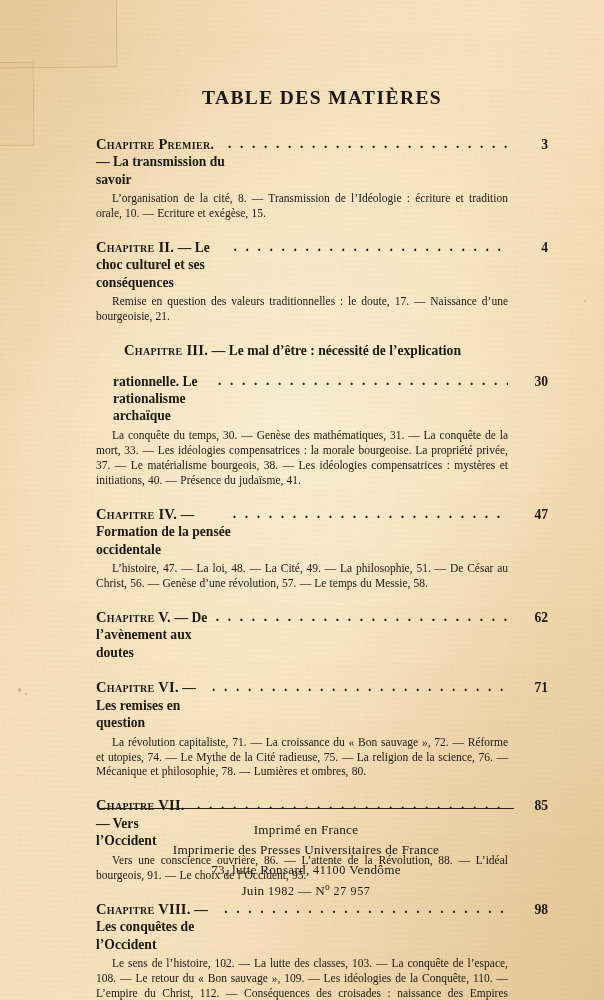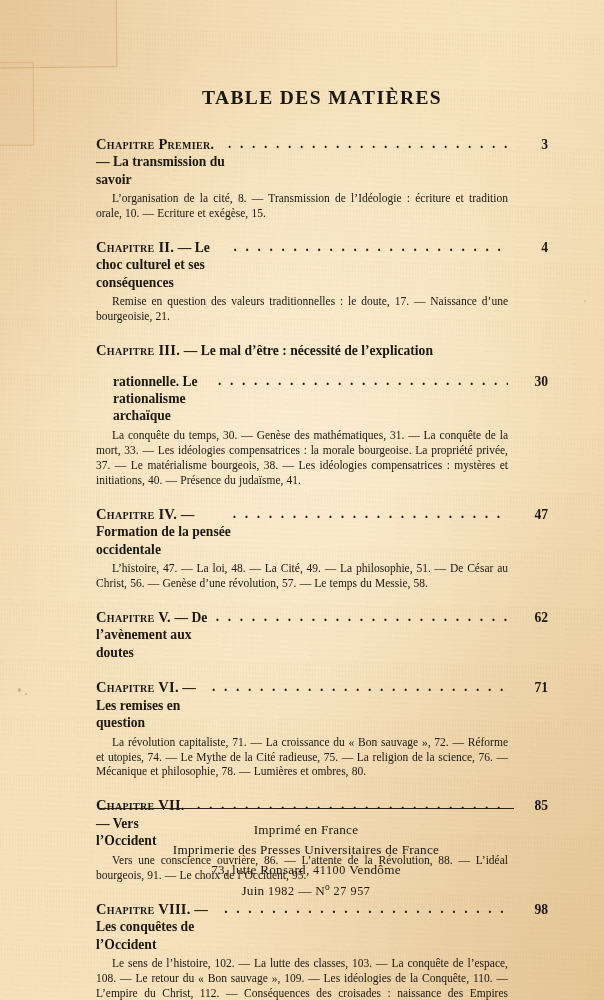--- a/index.html
+++ b/index.html
@@ -107,21 +107,21 @@
   .pageno {
     flex: 0 0 auto;
     width: 38px;
     text-align: right;
     font-weight: 700;
     font-size: 13.6px;
   }
 
   
   .chap-head.two-line { display: block; }
-  .chap-head.two-line .line1 { display: block; }
+  .chap-head.two-line .line1 { display: block; margin-left: 28px; }
   .chap-head.two-line .line2 {
     display: flex;
     align-items: baseline;
     padding-left: 17px;
   }
   .chap-head.two-line .line2 .head-text { flex: 0 1 auto; margin-top: 13px; }
 
   
   .sub {
     font-size: 11.5px;

